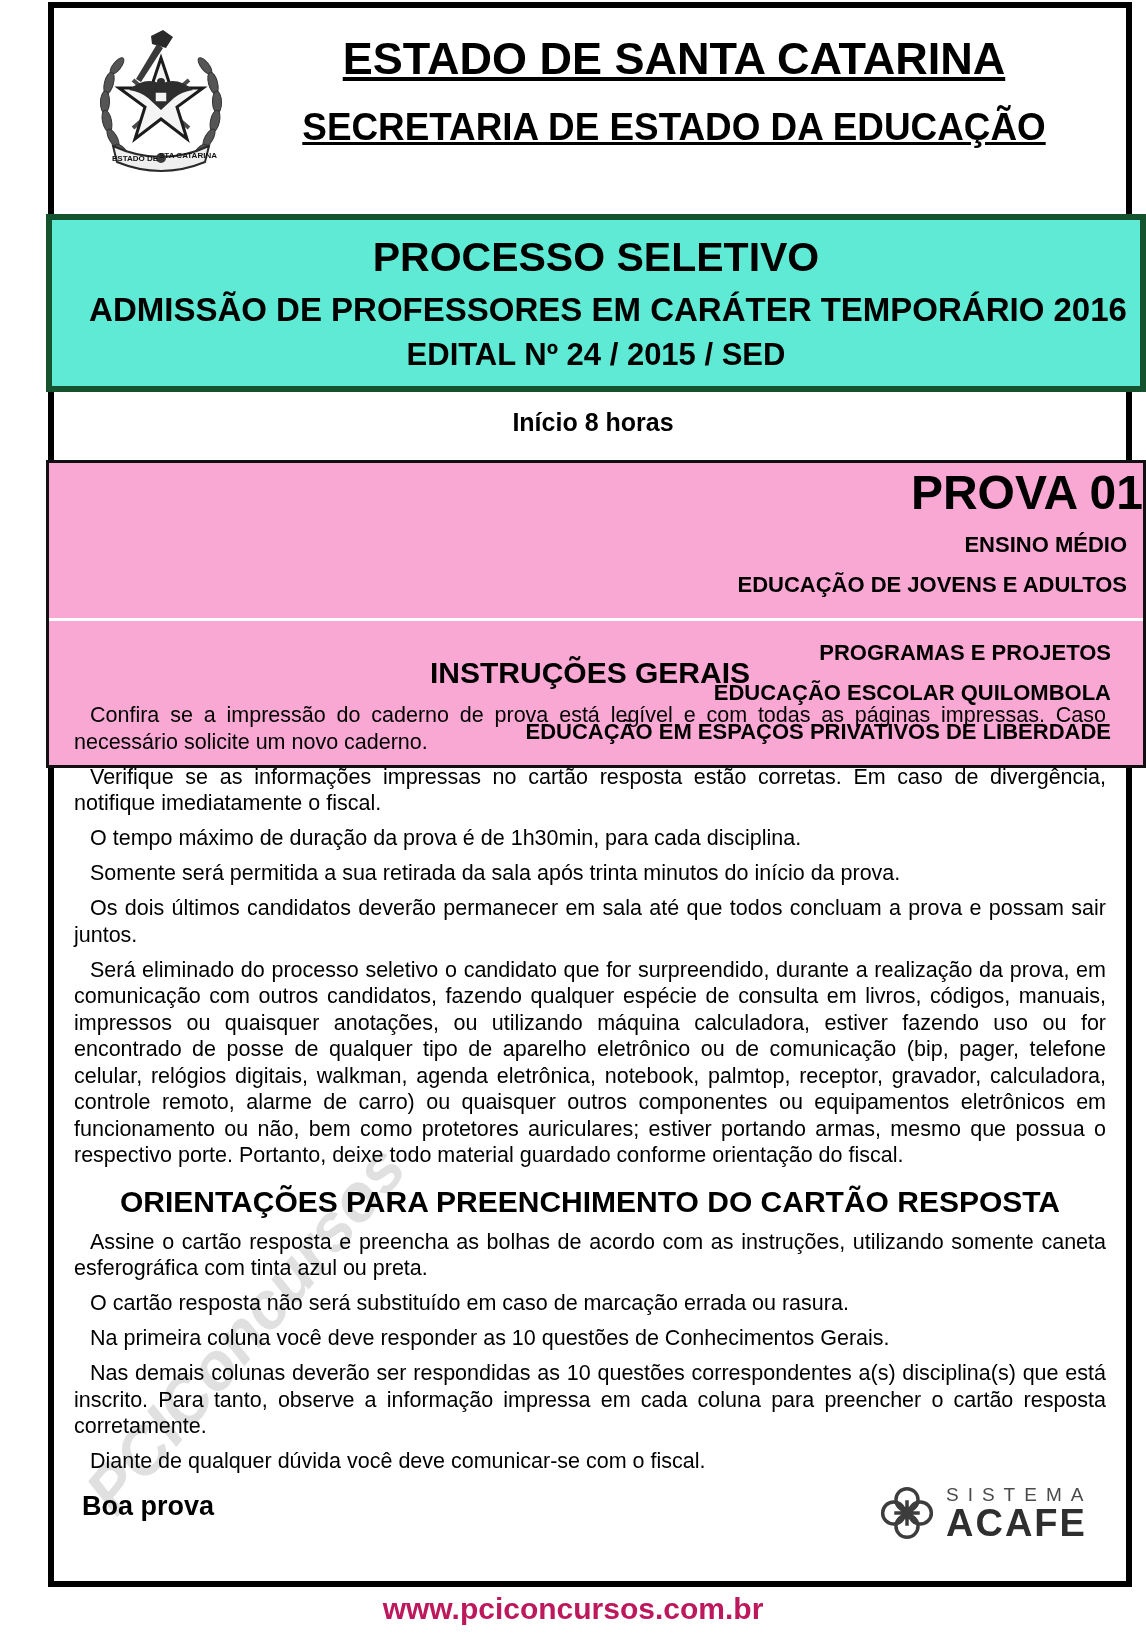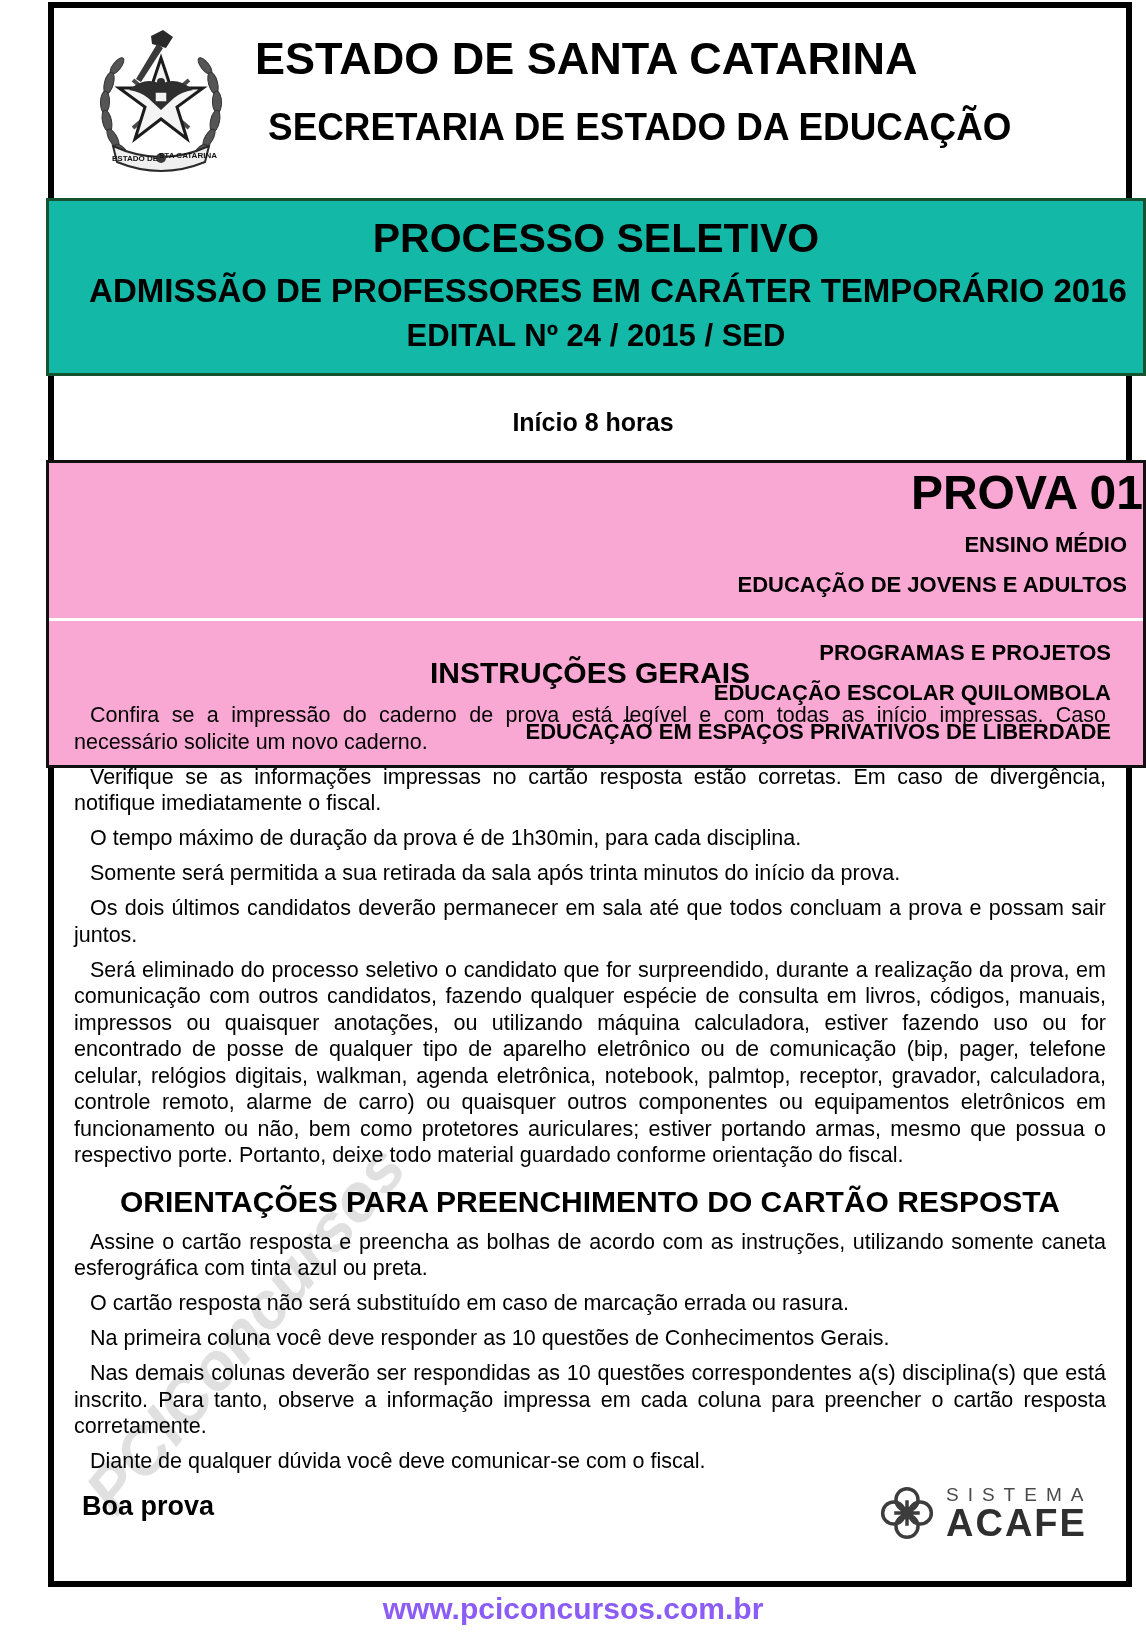--- a/index.html
+++ b/index.html
@@ -6,27 +6,27 @@
   .page{
     position:relative; width:1146px; height:1636px; background:#fff;
     font-family:"Liberation Sans", sans-serif; color:#000; overflow:hidden;
   }
   .page-border{
     position:absolute; left:48px; top:2px; width:1084px; height:1585px;
     border:6px solid #000; box-sizing:border-box;
   }
   
   .coat{position:absolute; left:90px; top:28px; width:142px; height:154px;}
-  .header-titles{position:absolute; left:255px; top:34px; width:872px; }
+  .header-titles{position:absolute; left:238px; top:34px; width:872px; text-align:center;text-decoration:underline;}
   .ht1{font-size:45px; font-weight:bold; letter-spacing:0px; line-height:50px; margin:0;}
   .ht2{font-size:38px; font-weight:bold; line-height:42px; margin:22px 0 0 0; transform:scaleX(.97); transform-origin:center;}
   
   .banner1{
-    position:absolute; left:46px; top:198px; width:1100px; height:178px;
-    background:#14b8a6; border:3px solid #14532d; box-sizing:border-box; text-align:center;
+    position:absolute; left:46px; top:214px; width:1100px; height:178px;
+    background:#5eead4; border:6px solid #14532d; box-sizing:border-box; text-align:center;
   }
   .b1-title{font-size:41px; font-weight:bold; margin:14px 0 0 0; line-height:46px;}
   .b1-sub{font-size:33px; font-weight:bold; margin:12px 0 0 0; line-height:36px;padding-left:24px;}
   .b1-edital{font-size:31px; font-weight:bold; margin:10px 0 0 0; line-height:34px;}
   .inicio-row{
     position:absolute; left:48px; top:392px; width:1090px; height:60px;
     display:flex; align-items:center; justify-content:center;
     font-size:25px; font-weight:bold;
   }
   .banner2{
@@ -58,21 +58,21 @@
   }
   
   .acafe{position:absolute; left:878px; top:1482px; width:250px; height:62px; display:flex; align-items:center; z-index:2;}
   .acafe-mark{width:58px; height:58px; flex:0 0 auto;}
   .acafe-text{margin-left:10px; display:flex; flex-direction:column; align-items:flex-start;}
   .acafe-sistema{font-size:19px; color:#4a4a4a; letter-spacing:9px; line-height:20px;}
   .acafe-name{font-size:38px; font-weight:bold; color:#2f2f2f; letter-spacing:2px; line-height:36px;}
   
   .footer-url{
     position:absolute; left:0; top:1592px; width:100%; text-align:center;
-    font-size:30px; font-weight:bold; color:#8b5cf6;
+    font-size:30px; font-weight:bold; color:#be185d;
   }
 </style>
 </head>
 <body>
 
 <div class="page">
 
   <div class="page-border"></div>
 
   <div class="watermark">PCIConcursos</div>
@@ -139,21 +139,21 @@
     <div class="b2-bottom">
       <div class="b2-line">PROGRAMAS E PROJETOS</div>
       <div class="b2-line">EDUCAÇÃO ESCOLAR QUILOMBOLA</div>
       <div class="b2-line">EDUCAÇÃO EM ESPAÇOS PRIVATIVOS DE LIBERDADE</div>
     </div>
   </div>
 
   <div class="content">
     <div class="sec-h">INSTRUÇÕES GERAIS</div>
 
-    <p class="body-p">Confira se a impressão do caderno de prova está legível e com todas as início impressas. Caso necessário solicite um novo caderno.</p>
+    <p class="body-p">Confira se a impressão do caderno de prova está legível e com todas as páginas impressas. Caso necessário solicite um novo caderno.</p>
     <p class="body-p">Verifique se as informações impressas no cartão resposta estão corretas. Em caso de divergência, notifique imediatamente o fiscal.</p>
     <p class="body-p">O tempo máximo de duração da prova é de 1h30min, para cada disciplina.</p>
     <p class="body-p">Somente será permitida a sua retirada da sala após trinta minutos do início da prova.</p>
     <p class="body-p">Os dois últimos candidatos deverão permanecer em sala até que todos concluam a prova e possam sair juntos.</p>
     <p class="body-p"><span>Será eliminado do processo seletivo o candidato que for surpreendido, durante a realização da prova, em comunicação com outros candidatos, fazendo qualquer espécie de consulta em livros, códigos, manuais, impressos ou quaisquer anotações, ou utilizando máquina calculadora, estiver fazendo uso ou for encontrado de posse de qualquer tipo de aparelho eletrônico ou de comunicação (</span><span class="it">bip</span><span>, </span><span class="it">pager,</span><span> telefone celular, relógios digitais, </span><span class="it">walkman</span><span>, agenda eletrônica, </span><span class="it">notebook</span><span>, </span><span class="it">palmtop</span><span>, receptor, gravador, calculadora, controle remoto, alarme de carro) ou quaisquer outros componentes ou equipamentos eletrônicos em funcionamento ou não, bem como protetores auriculares; estiver portando armas, mesmo que possua o respectivo porte. Portanto, deixe todo material guardado conforme orientação do fiscal.</span></p>
 
     <div class="sec-h2">ORIENTAÇÕES PARA PREENCHIMENTO DO CARTÃO RESPOSTA</div>
 
     <p class="body-p">Assine o cartão resposta e preencha as bolhas de acordo com as instruções, utilizando somente caneta esferográfica com tinta azul ou preta.</p>
     <p class="body-p">O cartão resposta não será substituído em caso de marcação errada ou rasura.</p>

